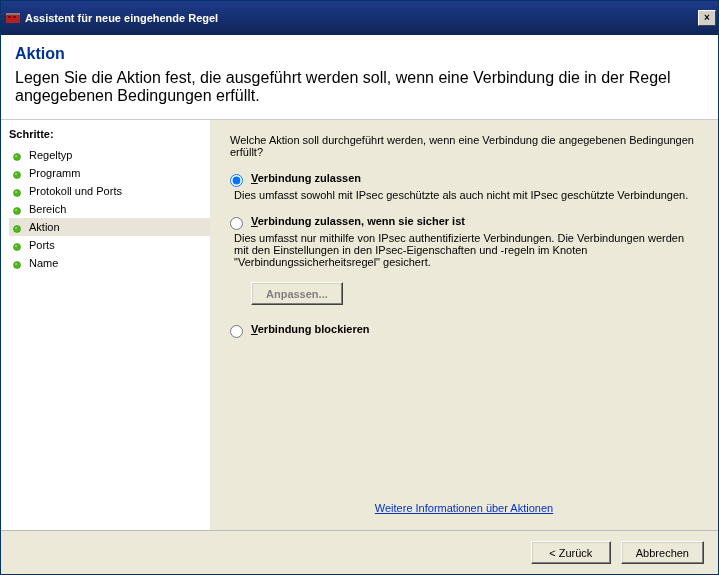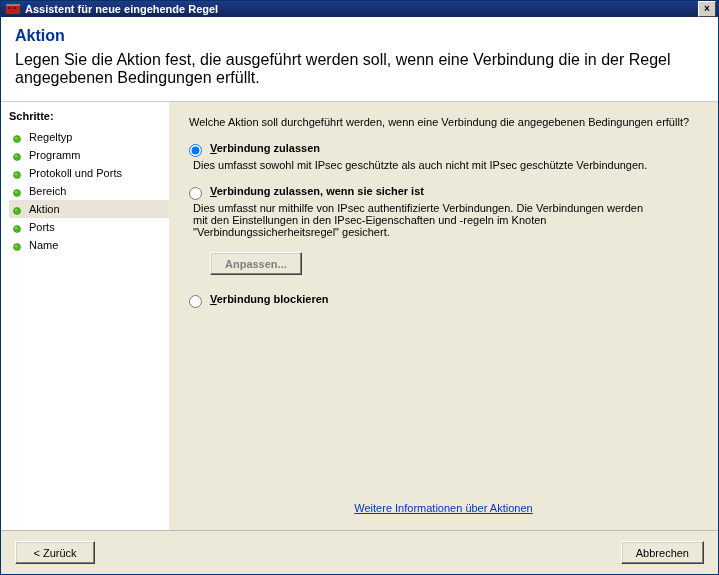--- a/index.html
+++ b/index.html
@@ -1,42 +1,42 @@
 <!DOCTYPE html>
 <html><head>
 <meta charset="utf-8">
 <style>
 * { box-sizing: border-box; margin: 0; padding: 0; }
 body { font-family: Tahoma, "Segoe UI", sans-serif; font-size: 11px; background: #fff; width: 719px; height: 575px; overflow: hidden; }
 .window { width: 719px; height: 575px; border: 1px solid #003366; display: flex; flex-direction: column; background: #ece9d8; }
-.titlebar { background: linear-gradient(to bottom, #1e3a8a, #0f2557); color: #fff; height: 16px; display: flex; align-items: center; padding: 0 2px 0 4px; }
+.titlebar { background: linear-gradient(to bottom, #1e3a8a, #0f2557); color: #fff; height: 34px; display: flex; align-items: center; padding: 0 2px 0 4px; }
 .titlebar .icon { width: 16px; height: 16px; margin-right: 4px; }
 .titlebar .title { flex: 1; font-weight: bold; font-size: 11px; }
 .close-btn { width: 18px; height: 16px; background: #d4d0c8; border: 1px solid #fff; border-right-color:#404040; border-bottom-color:#404040; color:#000; font-size:10px; font-weight:bold; text-align:center; line-height:13px; cursor:pointer; }
 .header-area { background: #fff; padding: 10px 14px 14px 14px; border-bottom: 1px solid #ccc; }
 .header-area h1 { font-size: 16px; color: #003399; font-weight: bold; margin-bottom: 6px; }
 .header-area p { font-size: 16px; color: #000; }
 .body-area { flex: 1; display: flex; min-height: 0; }
-.sidebar { width: 168px; background: #fff; padding: 8px 0 8px 8px; }
+.sidebar { width: 209px; background: #fff; padding: 8px 0 8px 8px; }
 .sidebar-title { font-weight: bold; font-size: 11px; margin-bottom: 6px; padding-left: 0; }
 .step-item { display: flex; align-items: center; padding: 3px 4px; font-size: 11px; color: #000; cursor: pointer; }
 .step-item.active { background: #e8e4d8; }
 .bullet { width: 8px; height: 8px; margin-right: 8px; }
 .main { flex: 1; background: #ece9d8; padding: 14px 20px 8px 20px; display: flex; flex-direction: column; position: relative; }
 .question { font-size: 11px; margin-bottom: 14px; }
 .radio-row { display: flex; align-items: flex-start; margin-bottom: 2px; }
 .radio-row input[type=radio] { margin: 2px 8px 0 0; }
 .radio-label { font-weight: bold; font-size: 11px; }
 .radio-desc { font-size: 11px; margin: 2px 0 14px 4px; max-width: 460px; }
 .btn { background: #ece9d8; border: 1px solid #404040; border-top-color:#fff; border-left-color:#fff; box-shadow: inset -1px -1px 0 #808080, inset 1px 1px 0 #d4d0c8; padding: 2px 14px; font-size: 11px; font-family: inherit; cursor: pointer; min-width: 80px; height: 23px; }
 .btn.default { border: 2px solid #000; padding: 1px 13px; }
 .btn:disabled { color: #808080; cursor: default; }
 .customize-btn { margin: 0 0 18px 21px; font-weight: bold; }
 .link { color: #0033cc; text-decoration: underline; font-size: 11px; cursor: pointer; margin-top: auto; margin-bottom: 8px; text-align: center; }
-.button-bar { background: #ece9d8; border-top: 1px solid #bbb; padding: 10px 14px; display: flex; justify-content: space-between; gap: 22px; }
+.button-bar { background: #ece9d8; border-top: 1px solid #bbb; padding: 10px 14px; display: flex; justify-content: flex-end; gap: 10px; }
 u { text-decoration: underline; }
 </style>
 </head>
 <body>
 
 <div class="window">
 
   <div class="titlebar">
     <span class="icon">
       <svg viewBox="0 0 16 16" width="16" height="16">

